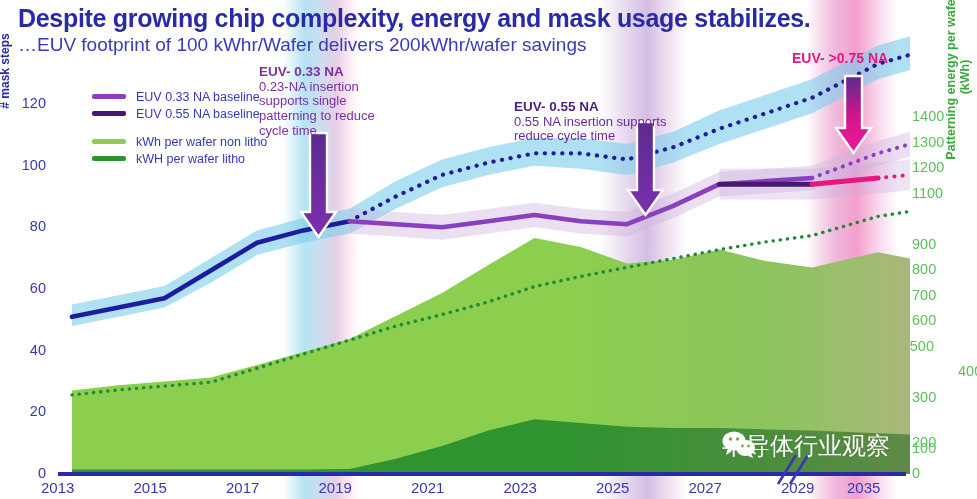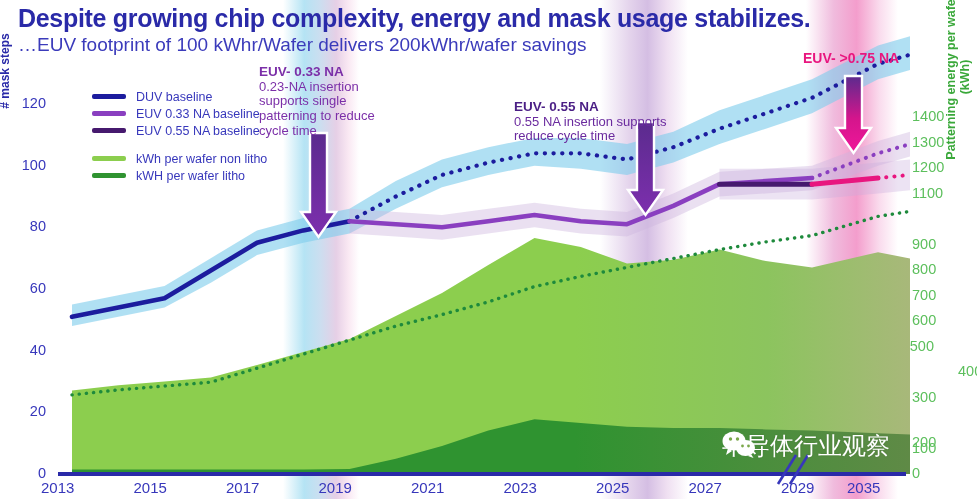--- a/index.html
+++ b/index.html
@@ -42,21 +42,21 @@
 
   
   .anno{position:absolute;line-height:1.15;}
   .anno-head{font-size:13.5px;font-weight:bold;white-space:nowrap;}
   .anno-body{font-size:13px;}
   #anno-033{left:259px;top:64px;color:#7b2fa8;}
   #anno-033 .anno-head{color:#7b2fa8;}
   #anno-055{left:514px;top:55px;color:#6a2a9e;margin-top:44px;}
   #anno-055 .anno-head{color:#4b1f85;}
   #anno-075{left:792px;top:50px;}
-  #anno-075 .anno-head{color:#e8167f;font-size:14px;margin-left:11px;}
+  #anno-075 .anno-head{color:#e8167f;font-size:14px;}
 
   
   #watermark{position:absolute;left:722px;top:430px;display:flex;align-items:center;gap:8px;}
   #wm-text{font-size:24px;color:#ffffff;font-family:"DejaVu Sans",sans-serif;
     text-shadow:0 0 2px rgba(0,0,0,.15);}
 
   svg{position:absolute;left:0;top:0;}
 </style>
 </head>
 <body>
@@ -188,24 +188,20 @@
       <div class="tick-x" style="left: 411px; top: 479px;">2021</div>
       <div class="tick-x" style="left: 503.5px; top: 479px;">2023</div>
       <div class="tick-x" style="left: 596px; top: 479px;">2025</div>
       <div class="tick-x" style="left: 688.5px; top: 479px;">2027</div>
       <div class="tick-x" style="left: 781px; top: 479px;">2029</div>
       <div class="tick-x" style="left: 847px; top: 479px;">2035</div>
     </div>
 
   <div id="legend">
       <div class="lg-row">
-        <div class="lg-swatch" style="background: rgb(28, 28, 158);"></div>
-        <div class="lg-label">DUV baseline</div>
-      </div>
-      <div class="lg-row">
         <div class="lg-swatch" style="background: rgb(138, 63, 192);"></div>
         <div class="lg-label">EUV 0.33 NA baseline</div>
       </div>
       <div class="lg-row">
         <div class="lg-swatch" style="background: rgb(70, 25, 110);"></div>
         <div class="lg-label">EUV 0.55 NA baseline</div>
       </div>
       <div class="lg-gap"></div>
       <div class="lg-row">
         <div class="lg-swatch" style="background: rgb(140, 206, 78);"></div>

